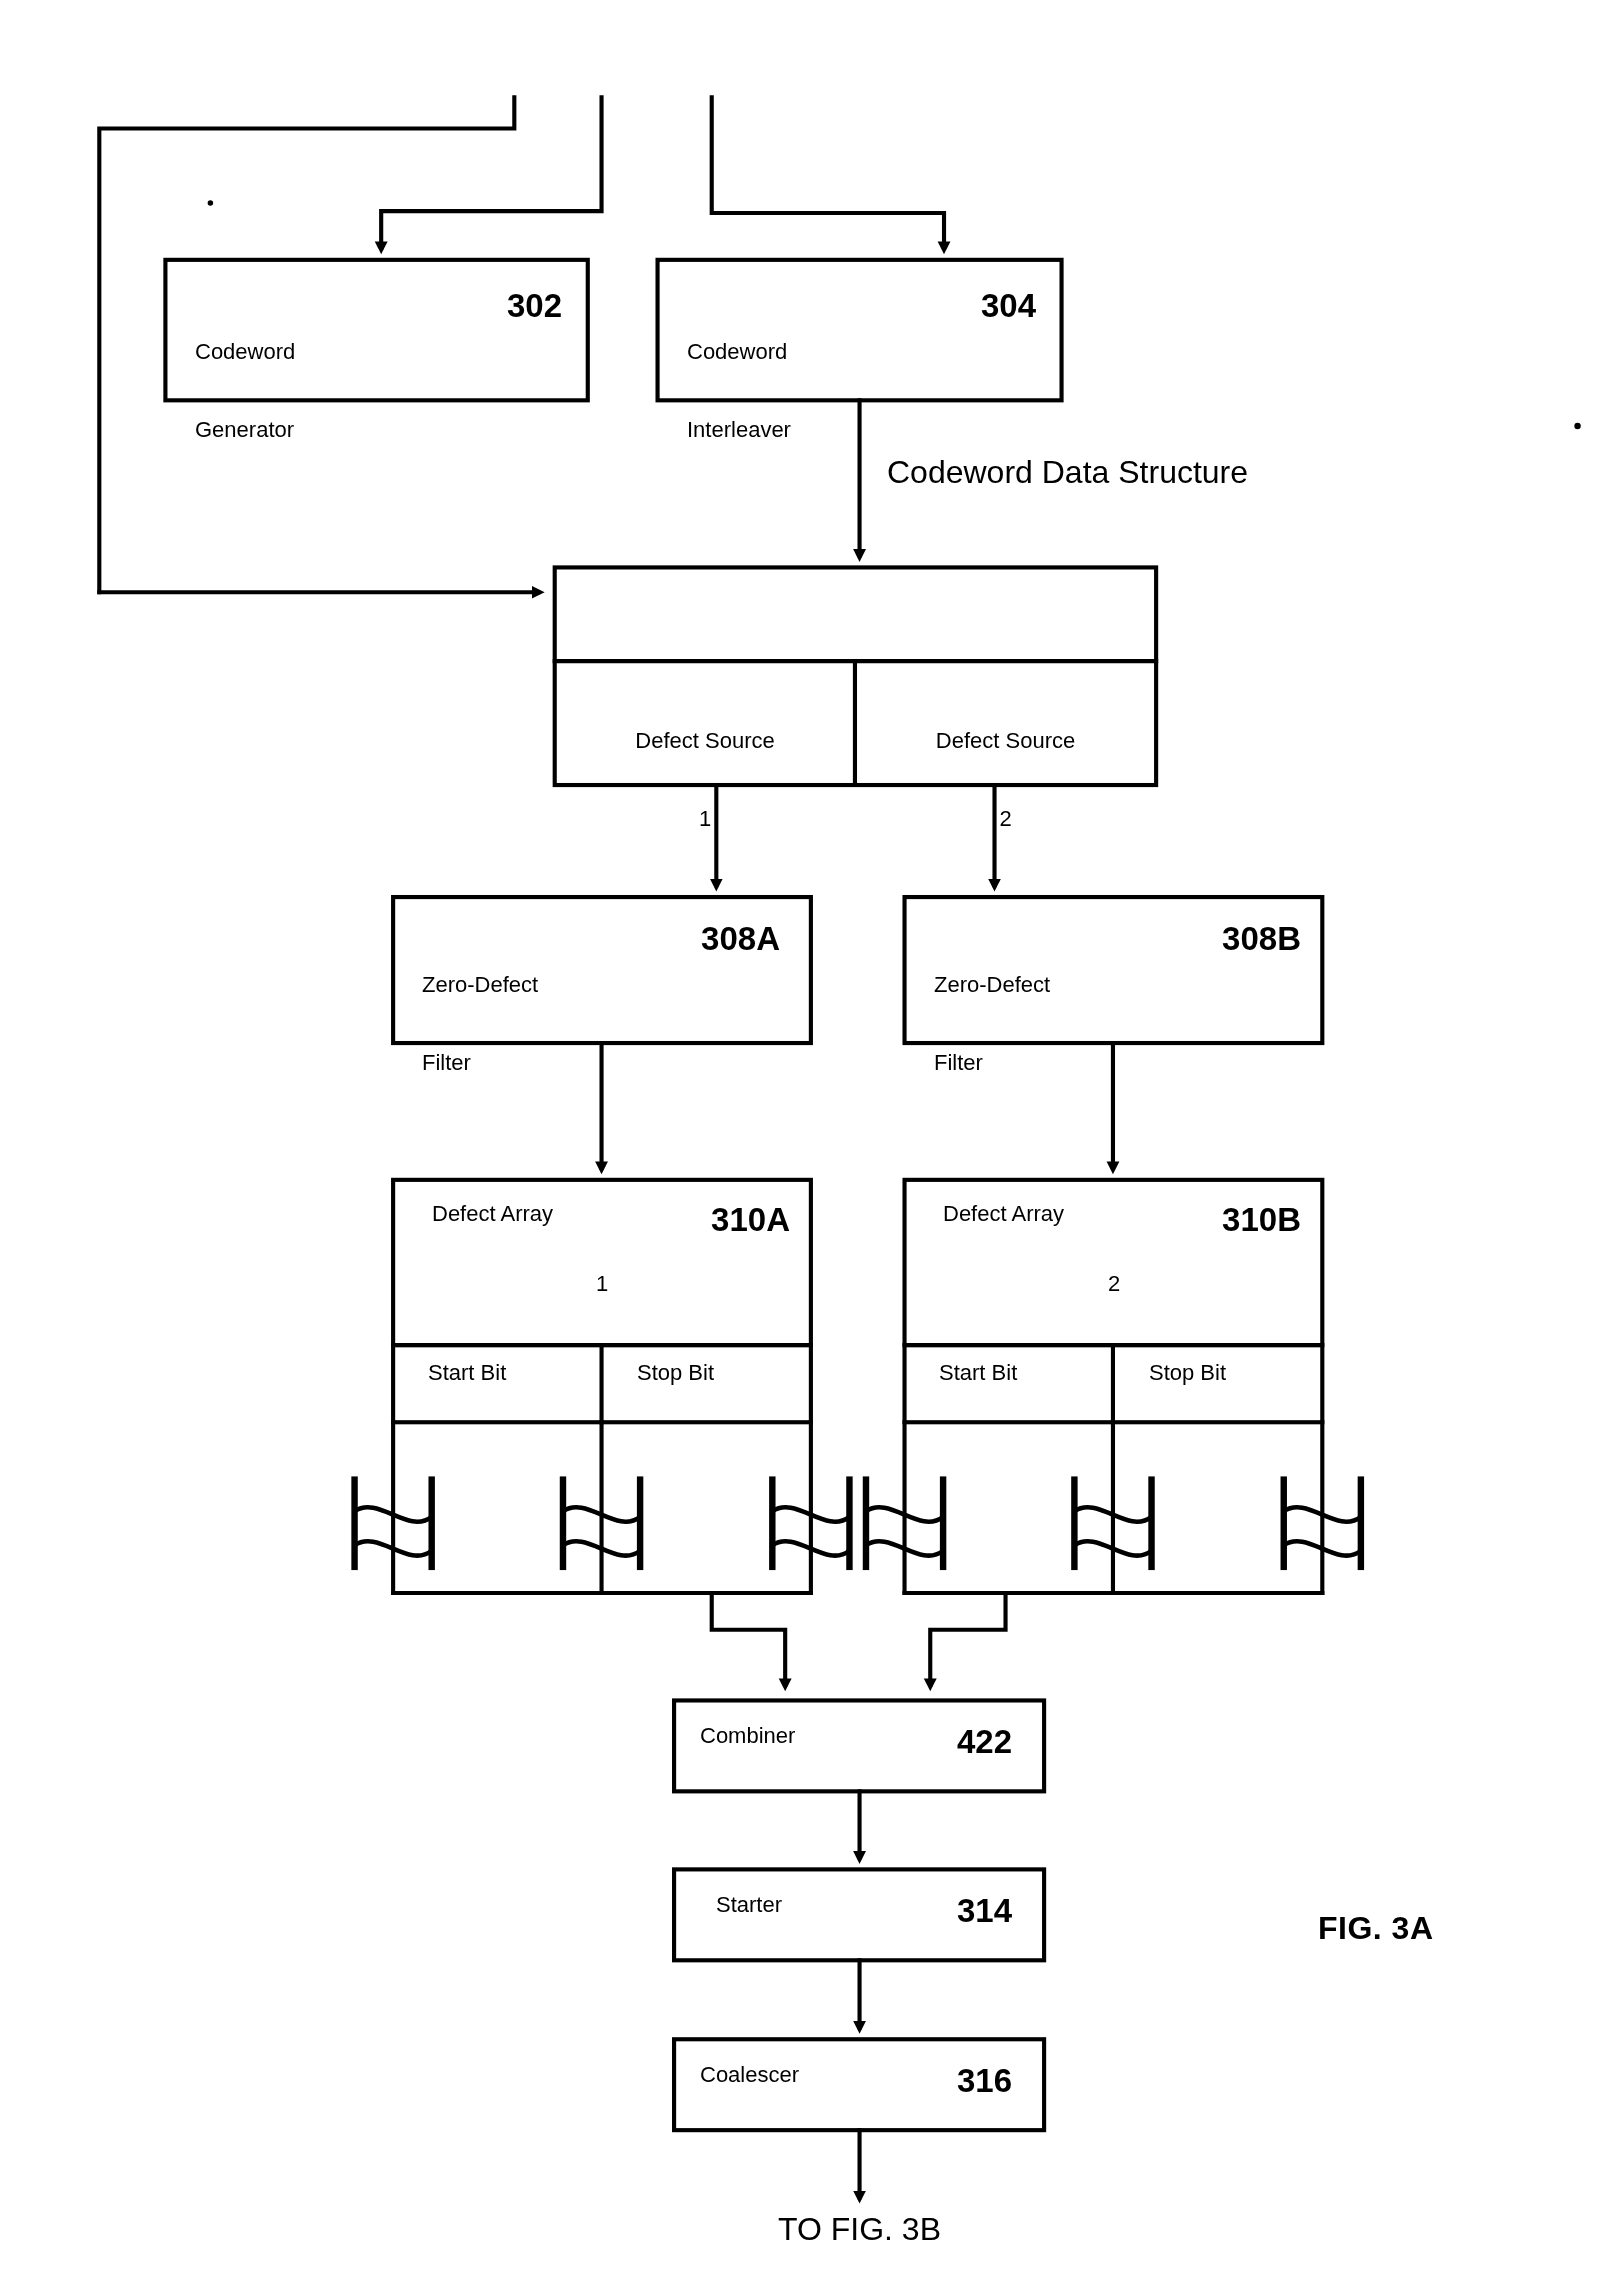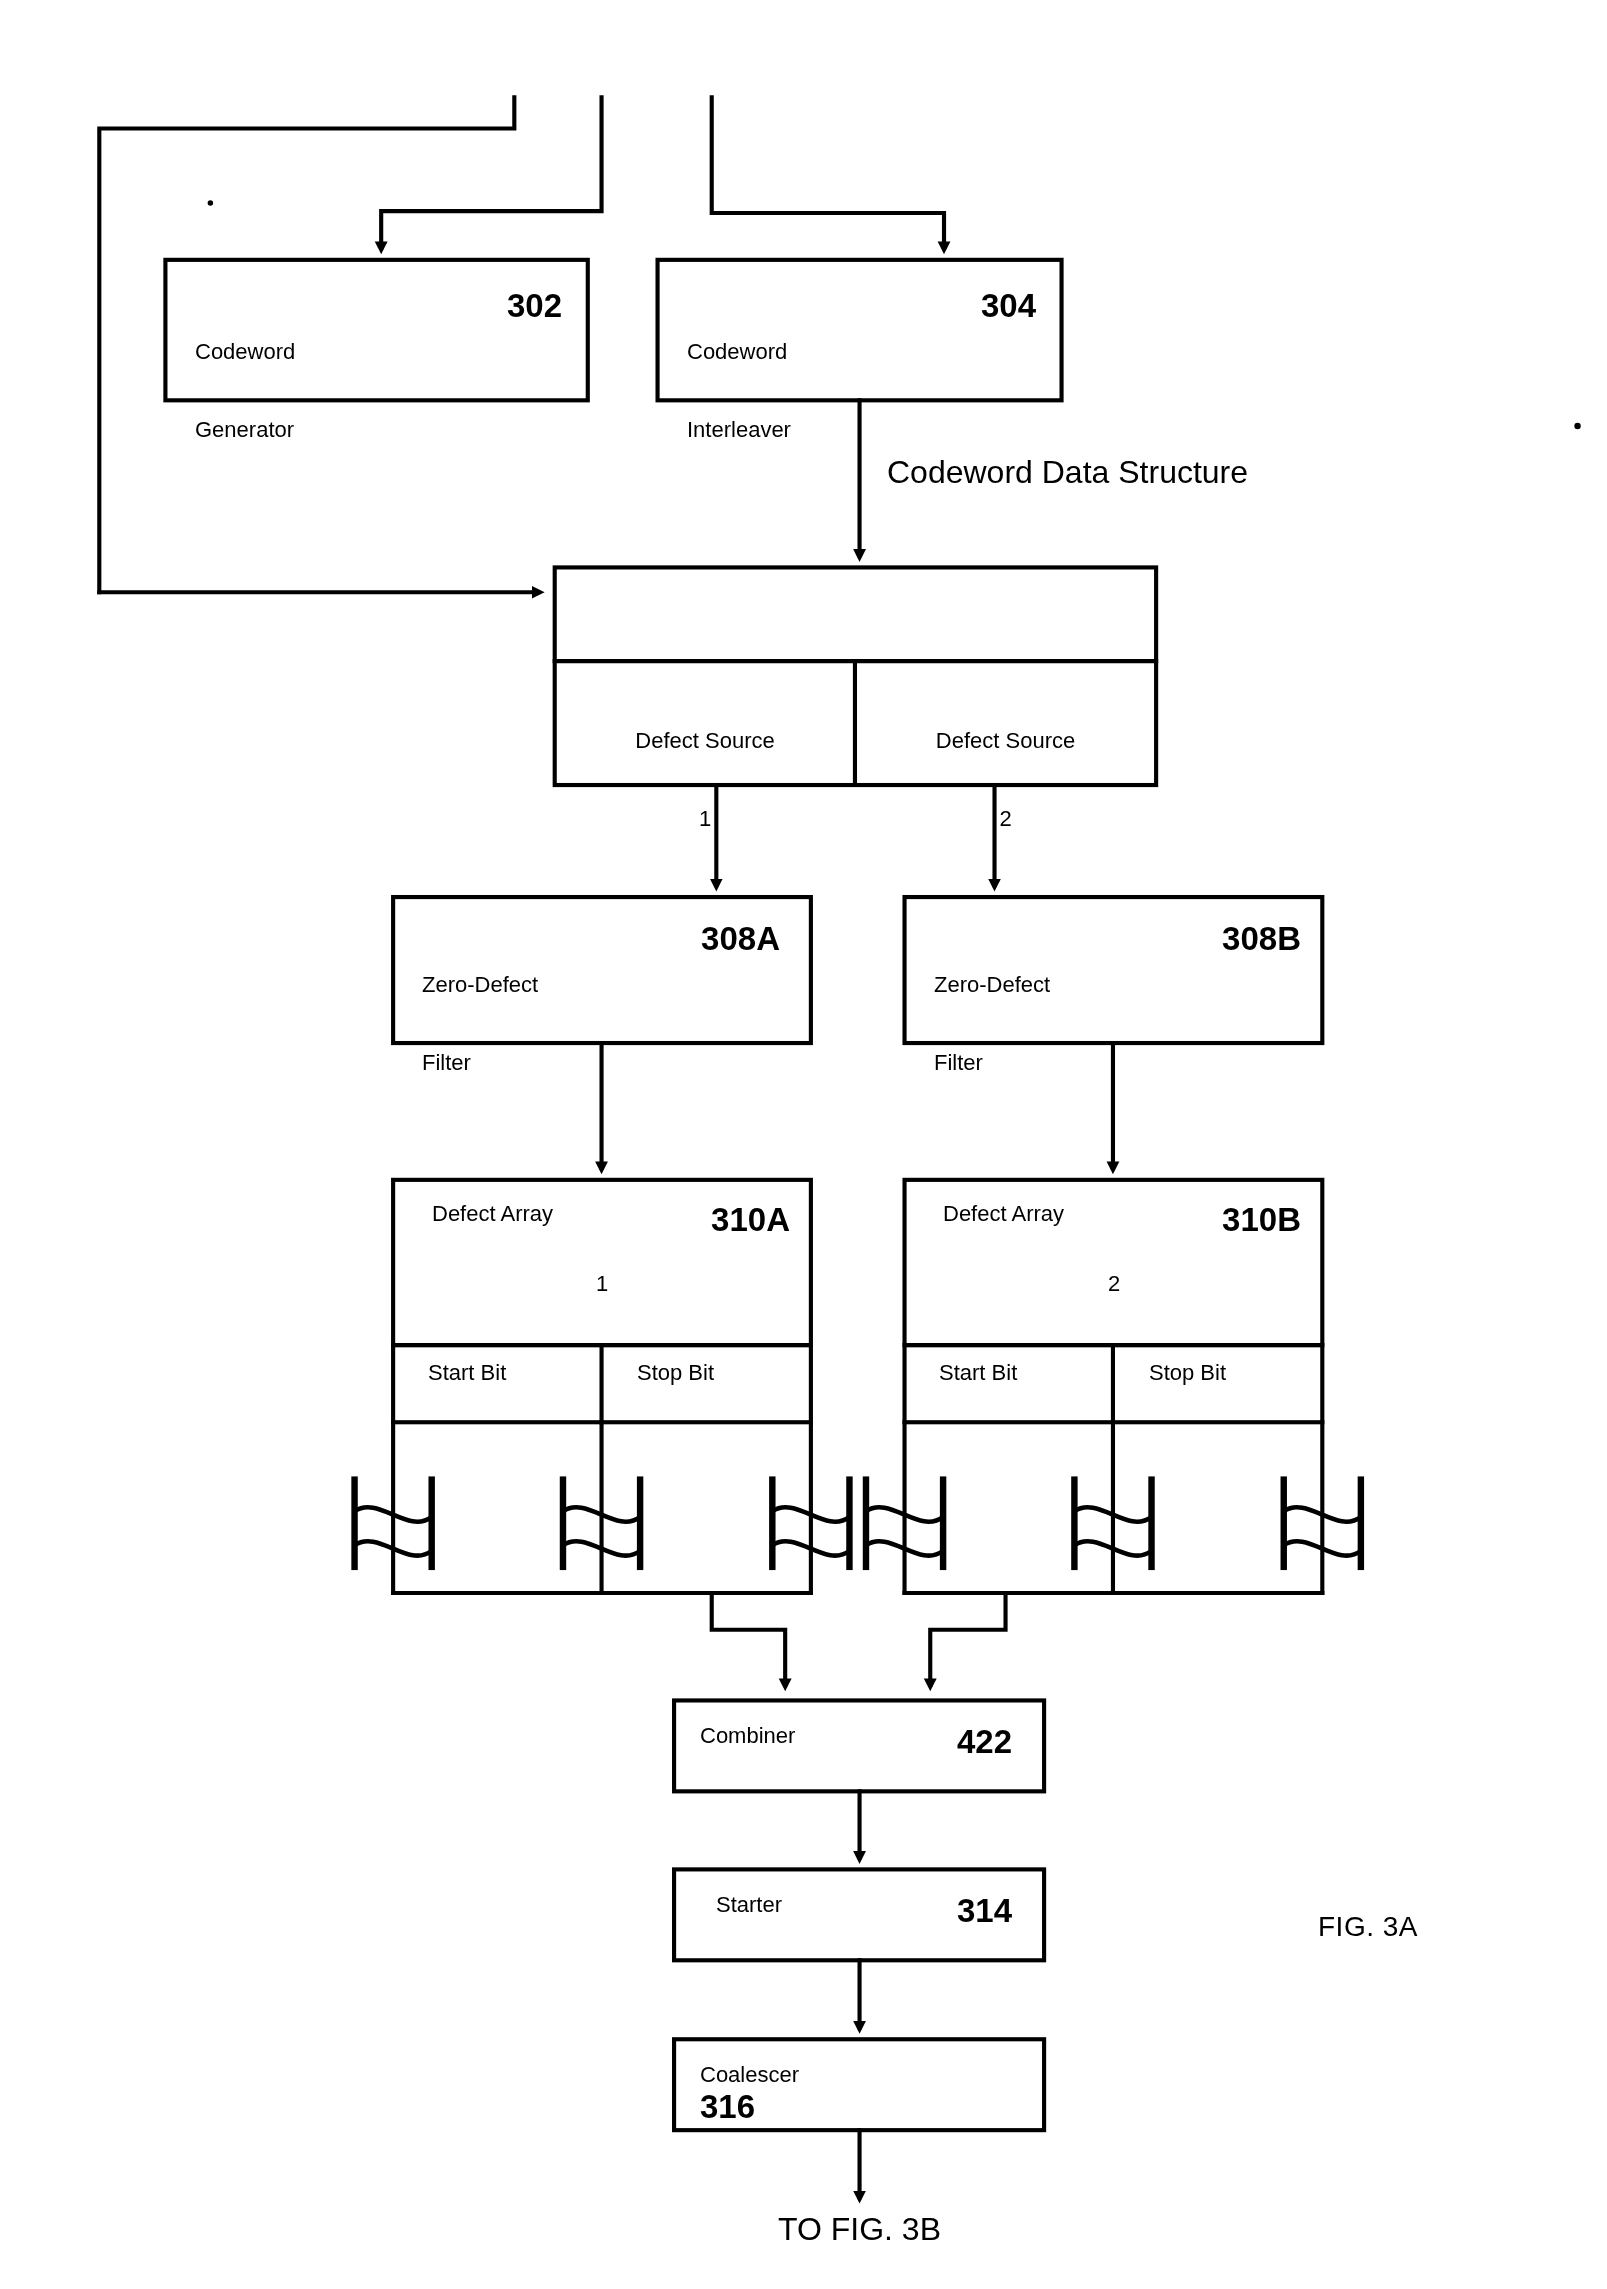--- a/index.html
+++ b/index.html
@@ -43,22 +43,22 @@
   }
   .t-ref {
     font-size: 33px;
     font-weight: 700;
   }
   .t-edge {
     font-size: 32px;
     font-weight: 400;
   }
   .t-fig {
-    font-size: 28px;
-    font-weight: 400;
+    font-size: 32px;
+    font-weight: 700;
     letter-spacing: 0.5px;
   }
   .t-tofig {
     font-size: 32px;
     font-weight: 400;
   }
   .box-text-row {
     position: absolute;
     display: flex;
     align-items: flex-start;
@@ -255,21 +255,21 @@
   <div class="box-text-row" style="left:700px; top:1723px; width:312px;">
     <div class="lbl t-box" style="position:relative; left:0; top:0;">Combiner</div>
     <div class="lbl t-ref" style="position:relative; left:0; top:0;">422</div>
   </div>
 
   <div class="box-text-row" style="left:700px; top:1892px; width:312px;">
     <div class="lbl t-box" style="position:relative; left:16px; top:0;">Starter</div>
     <div class="lbl t-ref" style="position:relative; left:0; top:0;">314</div>
   </div>
 
-  <div class="box-text-row" style="left:700px; top:2062px; width:312px;flex-direction:column;">
+  <div class="box-text-row" style="left:700px; top:2062px; width:312px;">
     <div class="lbl t-box" style="position:relative; left:0; top:0;">Coalescer</div>
     <div class="lbl t-ref" style="position:relative; left:0; top:0;">316</div>
   </div>
 
   <div class="center-text lbl t-tofig" style="left:676px; top:2211px; width:367px;">TO FIG. 3B</div>
 
   <div class="lbl t-fig" style="left:1318px; top:1910px;">FIG. 3A</div>
 
 </div>
 

